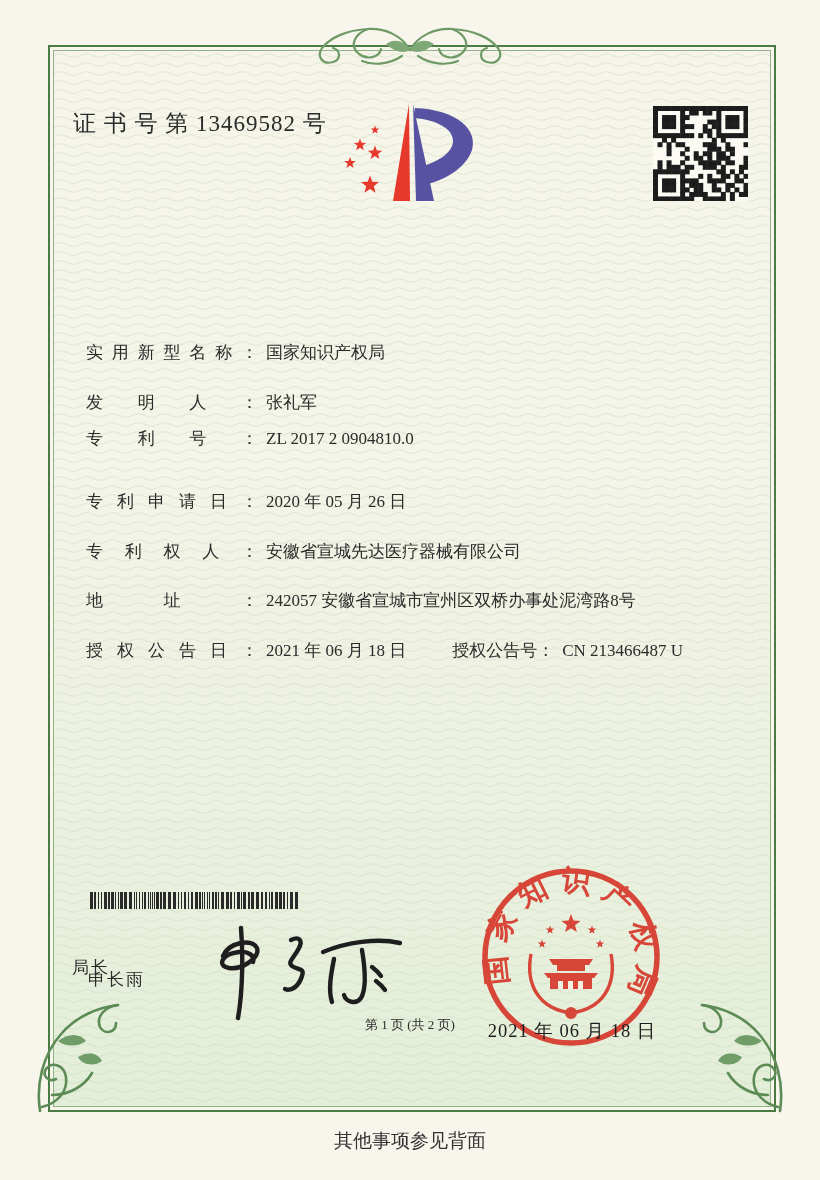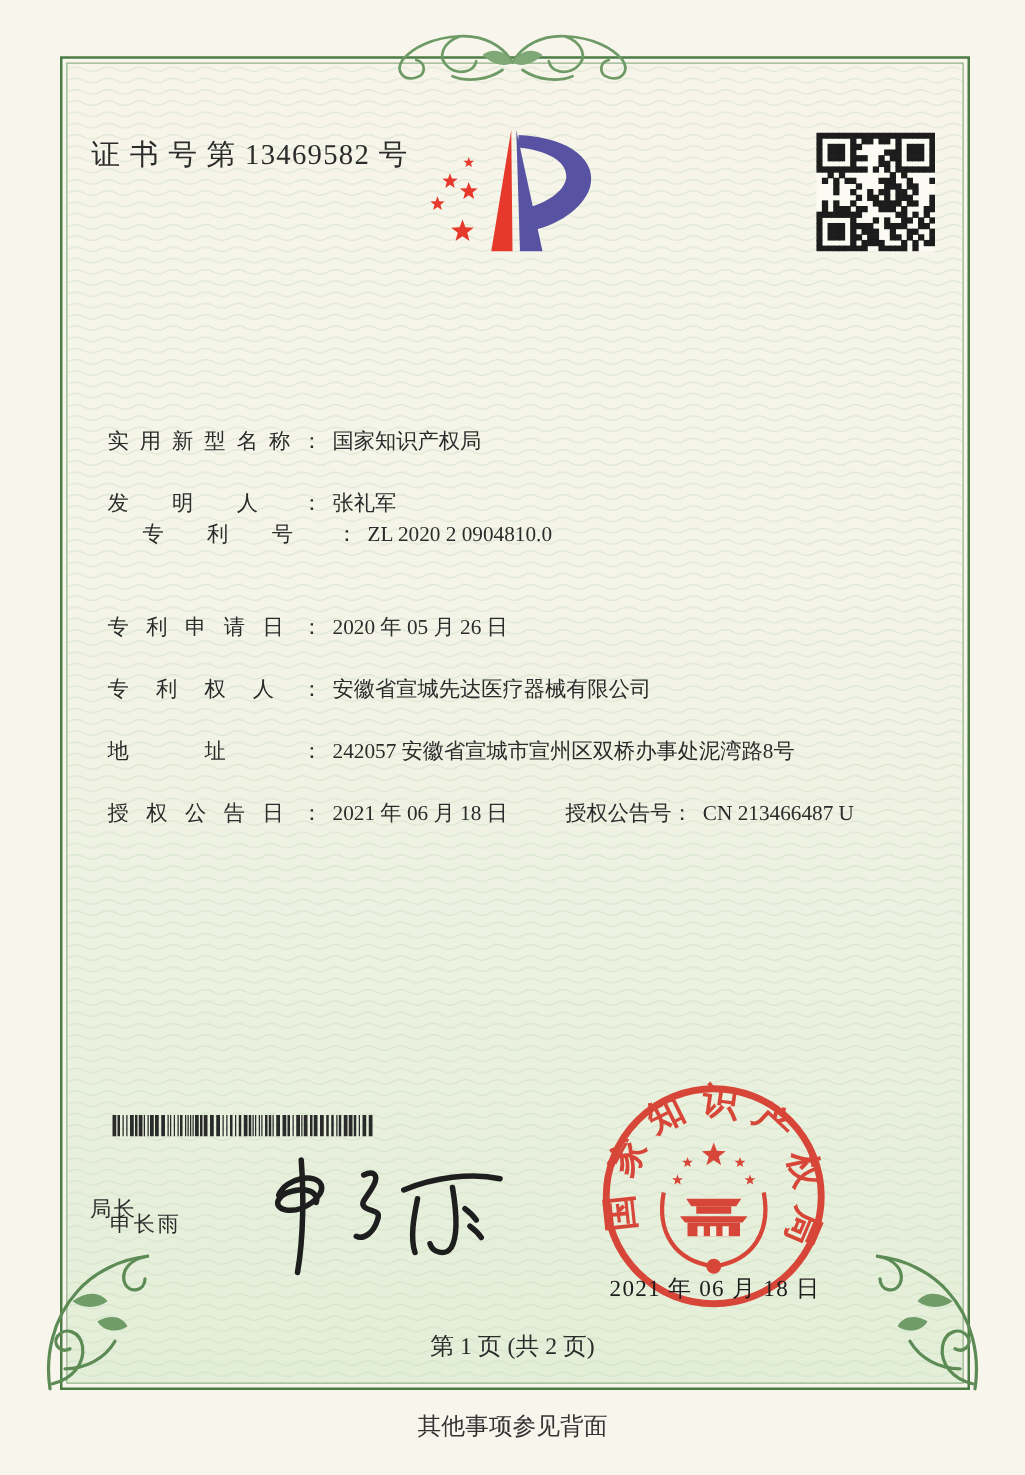--- a/index.html
+++ b/index.html
@@ -28,21 +28,21 @@
   .body-text p{margin:0;text-indent:2em;}
   
   .barcode{left:90px;top:892px;width:214px;height:17px;display:flex;align-items:stretch;}
   .barcode div{background:#2a2a2a;height:100%;}
   .officer-title{left:72px;top:956px;font-size:17px;letter-spacing:2px;}
   .officer-name{left:88px;top:968px;font-size:17px;letter-spacing:2px;}
   .signature{left:195px;top:912px;width:230px;height:110px;}
   .seal{left:476px;top:862px;width:190px;height:190px;opacity:.93;}
   .seal-date{left:482px;top:1018px;width:180px;font-size:18.5px;letter-spacing:1px;
              color:#1d1d1d;text-align:center;white-space:nowrap;}
-  .page-info{left:0;top:1064px;width:100%;text-align:center;font-size:19px;}
+  .page-info{left:0;top:1016px;width:100%;text-align:center;font-size:13px;}
   .back-note{left:0;top:1128px;width:100%;text-align:center;font-size:19px;color:#333;}
   .mirror{transform:scaleX(-1);}
 </style>
 </head>
 <body>
 
 <div class="page">
 
   <div class="frame">
     <div class="frame-inner">
@@ -355,23 +355,23 @@
 
 
   <div class="abs row" style="top:341px;">
     <span class="lbl">实用新型名称：</span>
     <span class="val">国家知识产权局</span>
   </div>
   <div class="abs row" style="top:391px;">
     <span class="lbl">发明人：</span>
     <span class="val">张礼军</span>
   </div>
-  <div class="abs row" style="top:416px;margin-left:28px;">
+  <div class="abs row" style="top:427px;">
     <span class="lbl">专利号：</span>
-    <span class="val">ZL 2020 2 0904810.0</span>
+    <span class="val">ZL 2017 2 0904810.0</span>
   </div>
   <div class="abs row" style="top:490px;">
     <span class="lbl">专利申请日：</span>
     <span class="val">2020 年 05 月 26 日</span>
   </div>
   <div class="abs row" style="top:540px;">
     <span class="lbl">专利权人：</span>
     <span class="val">安徽省宣城先达医疗器械有限公司</span>
   </div>
   <div class="abs row" style="top:589px;align-items:center;">

